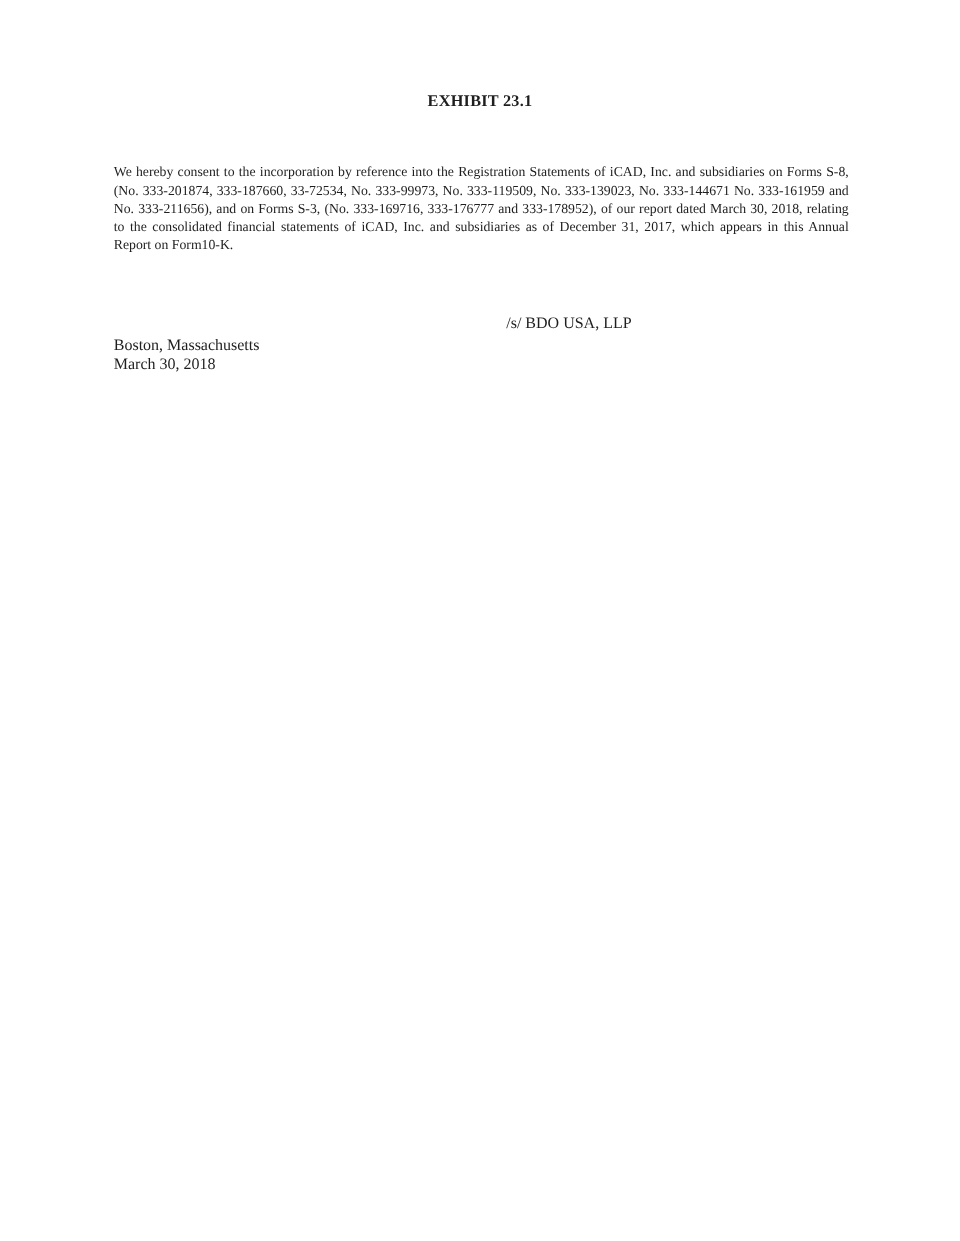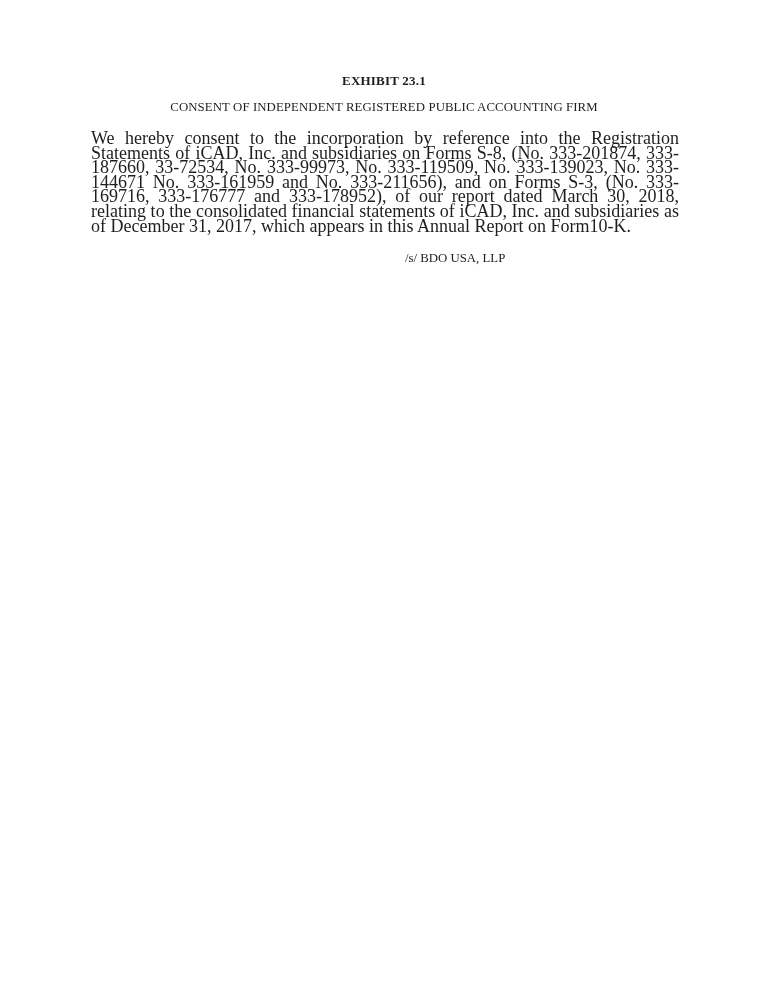--- a/index.html
+++ b/index.html
@@ -33,21 +33,21 @@
     width: 100%;
     text-align: center;
     font-size: 12.8px;
     letter-spacing: 0.1px;
   }
   .body-paragraph {
     position: absolute;
     top: 131px;
     left: 91px;
     width: 588px;
-    font-size: 18px;
+    font-size: 11px;
     line-height: 14.6px;
     text-align: justify;
   }
   .signature-line {
     position: absolute;
     top: 251px;
     left: 405px;
     font-size: 12.8px;
   }
   .address-block {
@@ -66,22 +66,25 @@
     font-size: 12.3px;
   }
 </style>
 </head>
 <body>
 
 <div class="page">
 
   <div class="exhibit-title">EXHIBIT 23.1</div>
 
-  <div class="doc-heading">CONSENT OF INDEPENDENT REGISTERED PUBLIC ACCOUNTING FIRM</div>
 
   <div class="body-paragraph">We hereby consent to the incorporation by reference into the Registration Statements of iCAD, Inc. and subsidiaries on Forms S-8, (No. 333-201874, 333-187660, 33-72534, No. 333-99973, No. 333-119509, No. 333-139023, No. 333-144671 No. 333-161959 and No. 333-211656), and on Forms S-3, (No. 333-169716, 333-176777 and 333-178952), of our report dated March 30, 2018, relating to the consolidated financial statements of iCAD, Inc. and subsidiaries as of December 31, 2017, which appears in this Annual Report on Form10-K.</div>
 
   <div class="signature-line">/s/ BDO USA, LLP</div>
 
+  <div class="address-block">
+    <div>Boston, Massachusetts</div>
+    <div>March 30, 2018</div>
+  </div>
 
   <div class="page-number">F-40</div>
 
 </div>
 
 </body></html>

